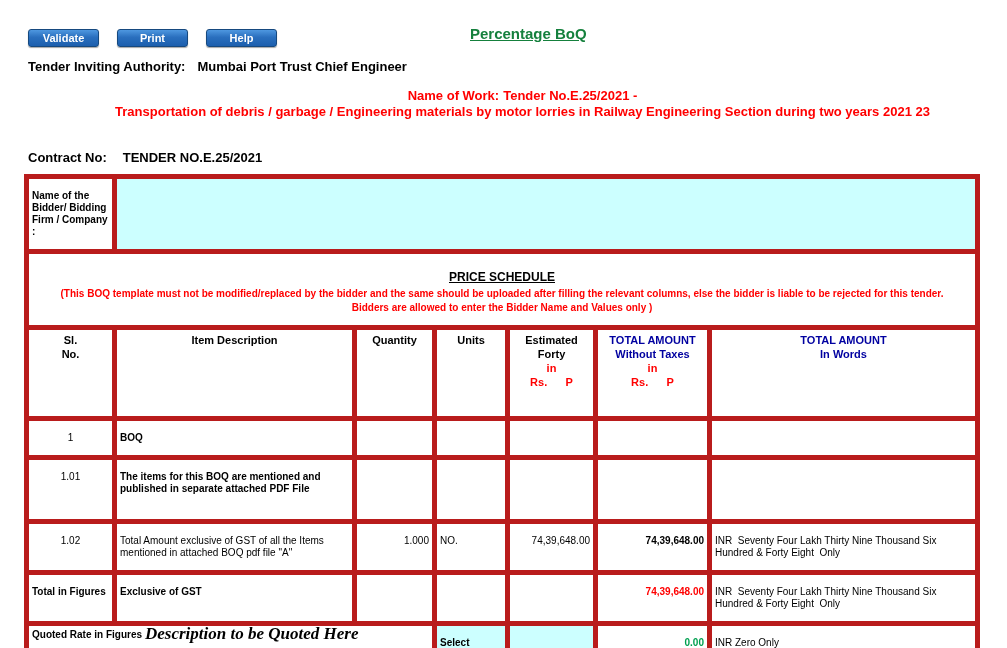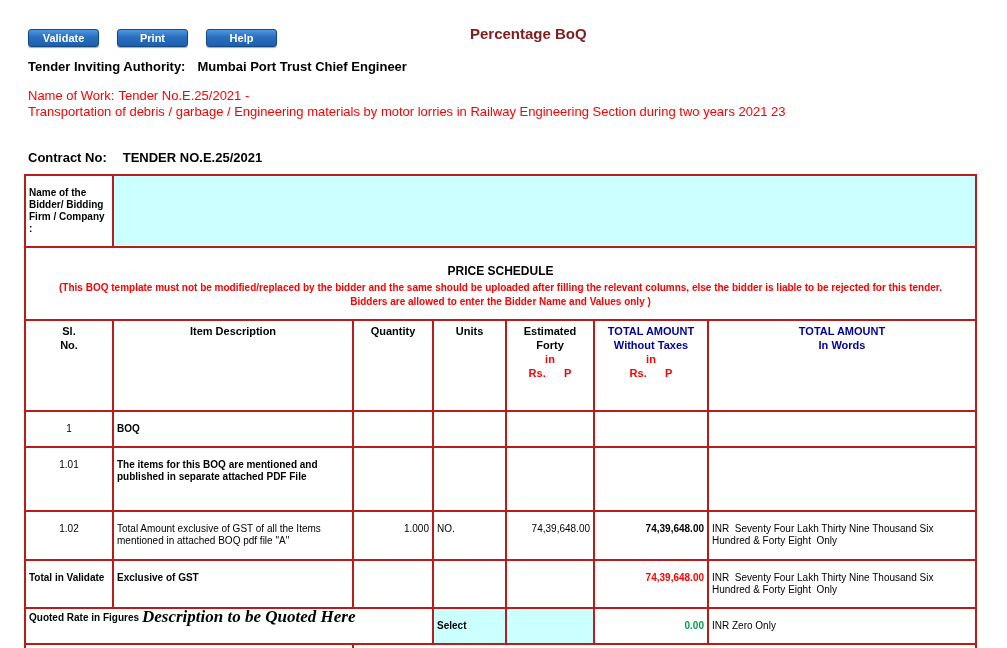--- a/index.html
+++ b/index.html
@@ -7,35 +7,35 @@
         font-family:"Liberation Sans",sans-serif;color:#000;overflow:hidden;}
 
   
   .toolbar{position:absolute;left:28px;top:29px;display:flex;gap:18px;}
   .btn{width:71px;height:18px;border:1px solid #16497f;border-radius:3px;
        background:linear-gradient(180deg,#4e97e0 0%,#2a6fbe 45%,#1c5fae 100%);
        color:#fff;font-weight:bold;font-size:11px;font-family:"Liberation Sans",sans-serif;
        display:flex;align-items:center;justify-content:center;cursor:pointer;padding:0;
        box-shadow:0 1px 1px rgba(0,0,0,.35);}
 
-  .title{position:absolute;left:470px;top:25px;color:#7f1d1d;font-weight:bold;
-         font-size:15px;}
+  .title{position:absolute;left:470px;top:25px;color:#15803d;font-weight:bold;
+         font-size:15px;text-decoration:underline;}
 
   .line-authority{position:absolute;left:28px;top:59px;font-size:13px;font-weight:bold;}
-  .line-work{position:absolute;left:28px;top:88px;font-size:13px;font-weight:normal;
-             color:#f00;line-height:16px;width:965px;}
+  .line-work{position:absolute;left:40px;top:88px;font-size:13px;font-weight:bold;
+             color:#f00;line-height:16px;width:965px;text-align:center;}
   .line-contract{position:absolute;left:28px;top:150px;font-size:13px;font-weight:bold;}
   .gap12{margin-left:12px;margin-top:24px;}
   .gap4{margin-left:4px;}
   .gap16{margin-left:16px;}
 
   
   table.boq{position:absolute;left:24px;top:174px;border-collapse:collapse;
             table-layout:fixed;border:2px solid #000;background:#fff;}
-  table.boq td{border:2px solid #b91c1c;vertical-align:top;padding:11px 3px;
+  table.boq td{border:5px solid #b91c1c;vertical-align:top;padding:11px 3px;
                font-size:10px;line-height:12px;overflow:hidden;}
 
   .cyan{background:#CCFFFF;}
   .center{text-align:center;}
   .num{text-align:right;}
   .bold{font-weight:bold;}
   .red{color:#FF0000;}
   .navy{color:#0000A0;}
   .pre{white-space:pre-wrap;}
 
@@ -45,21 +45,21 @@
   tr.r-one{height:17px;}
   tr.r-101{height:64px;}
   tr.r-102{height:49px;}
   tr.r-tot{height:45px;}
   tr.r-qfig{height:32px;}
   tr.r-qwords{height:39px;}
 
   .bidder-label{font-size:11px;font-weight:bold;line-height:13px;padding-top:3px;}
 
   .band-cell{text-align:center;}
-  .ps-title{font-size:12px;font-weight:bold;margin-top:6px;}
+  .ps-title{font-size:12px;font-weight:bold;text-decoration:underline;margin-top:6px;}
   .ps-note{color:#FF0000;font-weight:bold;font-size:10px;line-height:12px;
            white-space:nowrap;margin-top:2px;}
   .ps-note.first{margin-top:5px;}
 
   tr.r-head td{text-align:center;font-weight:bold;font-size:11px;line-height:14px;padding-top:3px;}
 
   .big-desc{font-weight:bold;font-size:13.5px;line-height:17px;padding-left:5px;padding-top:2px;}
 
   .tot-amt{color:#FF0000;font-weight:bold;font-size:12px;text-align:right;padding-top:4px;padding-right:5px;}
 
@@ -177,21 +177,21 @@
       <td class="center">1.02</td>
       <td>Total Amount exclusive of GST of all the Items mentioned in attached BOQ pdf file "A"</td>
       <td class="num">1.000</td>
       <td>NO.</td>
       <td class="num">74,39,648.00</td>
       <td class="num bold">74,39,648.00</td>
       <td class="pre">INR  Seventy Four Lakh Thirty Nine Thousand Six Hundred &amp; Forty Eight  Only</td>
     </tr>
 
     <tr class="r-tot">
-      <td class="bold">Total in Validate</td>
+      <td class="bold">Total in Figures</td>
       <td class="bold">Exclusive of GST</td>
       <td></td>
       <td></td>
       <td></td>
       <td class="tot-amt">74,39,648.00</td>
       <td class="pre">INR  Seventy Four Lakh Thirty Nine Thousand Six Hundred &amp; Forty Eight  Only</td>
     </tr>
 
     <tr class="r-qfig">
       <td colspan="3" class="qfig-cell">

